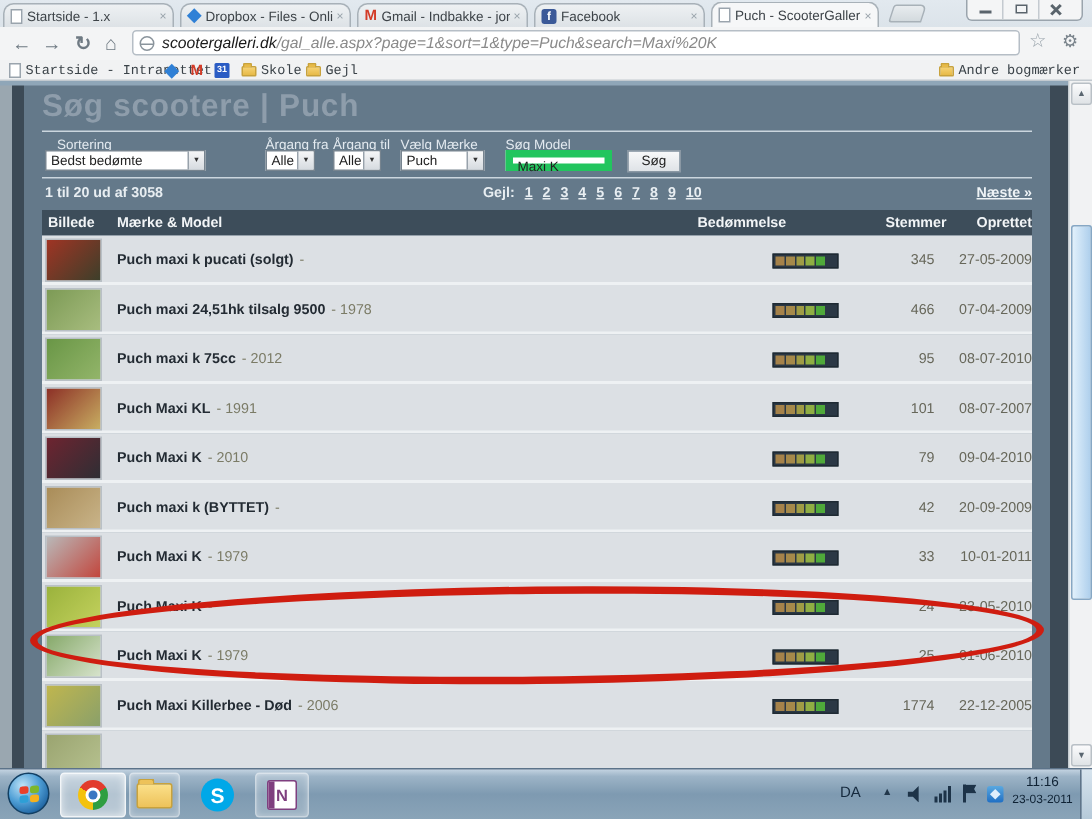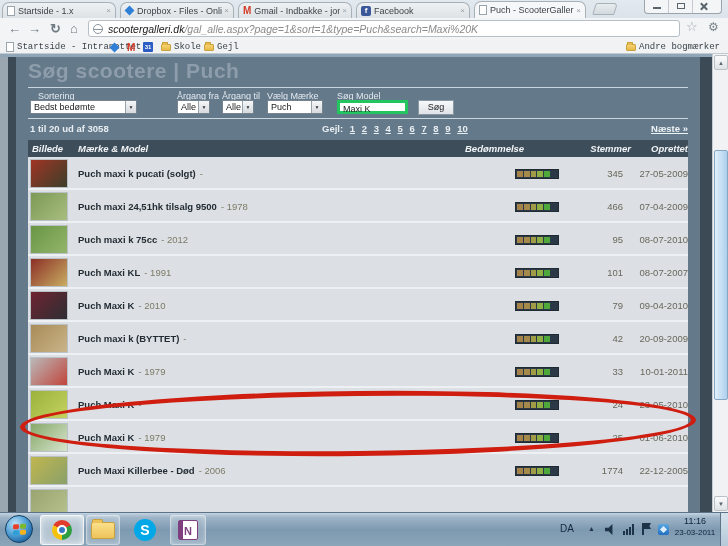--- a/index.html
+++ b/index.html
@@ -66,34 +66,34 @@
 
   .pg-title { position:absolute; left:28px; top:5px; font-size:21px; font-weight:bold;
     letter-spacing:.5px; color:#8e9dab; }
   .hline { position:absolute; left:28px; width:660px; height:1px; background:#dde6ec; opacity:.85; }
   .flabel { position:absolute; top:37px; font-size:9px; color:#e3eaf0; }
   .fsel { position:absolute; top:46px; height:14px; background:#fff; border:1px solid #77848f;
     font-size:9px; color:#222; line-height:12px; padding-left:3px; }
   .fsel .drop { position:absolute; right:0; top:0; bottom:0; width:11px;
     background:linear-gradient(#f5f6f7,#d6dbe0); border-left:1px solid #98a2ab;
     font-size:5px; color:#333; text-align:center; line-height:12px; }
-  .finput { position:absolute; top:46px; height:14px; background:#fff; border:3px solid #22c55e;
+  .finput { position:absolute; top:46px; height:14px; background:#fff; border:5px solid #22c55e;
     font-size:9px; color:#222; line-height:12px; padding-left:3px; }
   .fbtn { position:absolute; top:46px; height:15px; background:linear-gradient(#f7f8f9,#dfe3e7);
     border:1px solid #8a98a4; font-size:9px; color:#222; text-align:center; line-height:13px; }
 
   .info-left { position:absolute; left:30px; top:69px; font-size:9.5px; font-weight:bold; color:#e8eef2; }
   .pagination { position:absolute; left:322px; top:69px; font-size:9.5px; font-weight:bold; color:#e8eef2; }
   .pglink { text-decoration:underline; margin-left:4px; }
   .next-link { position:absolute; right:40px; top:69px; font-size:9.5px; font-weight:bold;
     color:#eef3f6; text-decoration:underline; }
 
   .stable { position:absolute; left:28px; top:86px; width:660px; height:372px; overflow:hidden; }
   .thead { position:relative; height:17px; background:#3d4d5a; color:#f2f5f7; font-size:9.5px; font-weight:bold; }
-  .th { position:absolute; top:3px;font-style:italic; }
+  .th { position:absolute; top:3px; }
   .th-billede { left:4px; } .th-model { left:50px; } .th-rating { left:437px; }
   .th-votes { left:535px; width:68px; text-align:right; }
   .th-date { left:604px; width:56px; text-align:right; }
 
   .row { position:relative; height:33px; background:#dce0e4; border-bottom:2px solid #eef1f3; }
   .thumb { position:absolute; left:2px; top:2px; width:38px; height:29px; border:1px solid #b9c0c6; }
   .model { position:absolute; left:50px; top:0; height:33px; line-height:33px; font-size:9.5px; white-space:nowrap; }
   .mname { font-weight:bold; color:#232b33; }
   .msuffix { color:#7b7b66; margin-left:4px; }
   .rating-bar { position:absolute; left:487px; top:12px; width:44px; height:10px; background:#2b3845;

